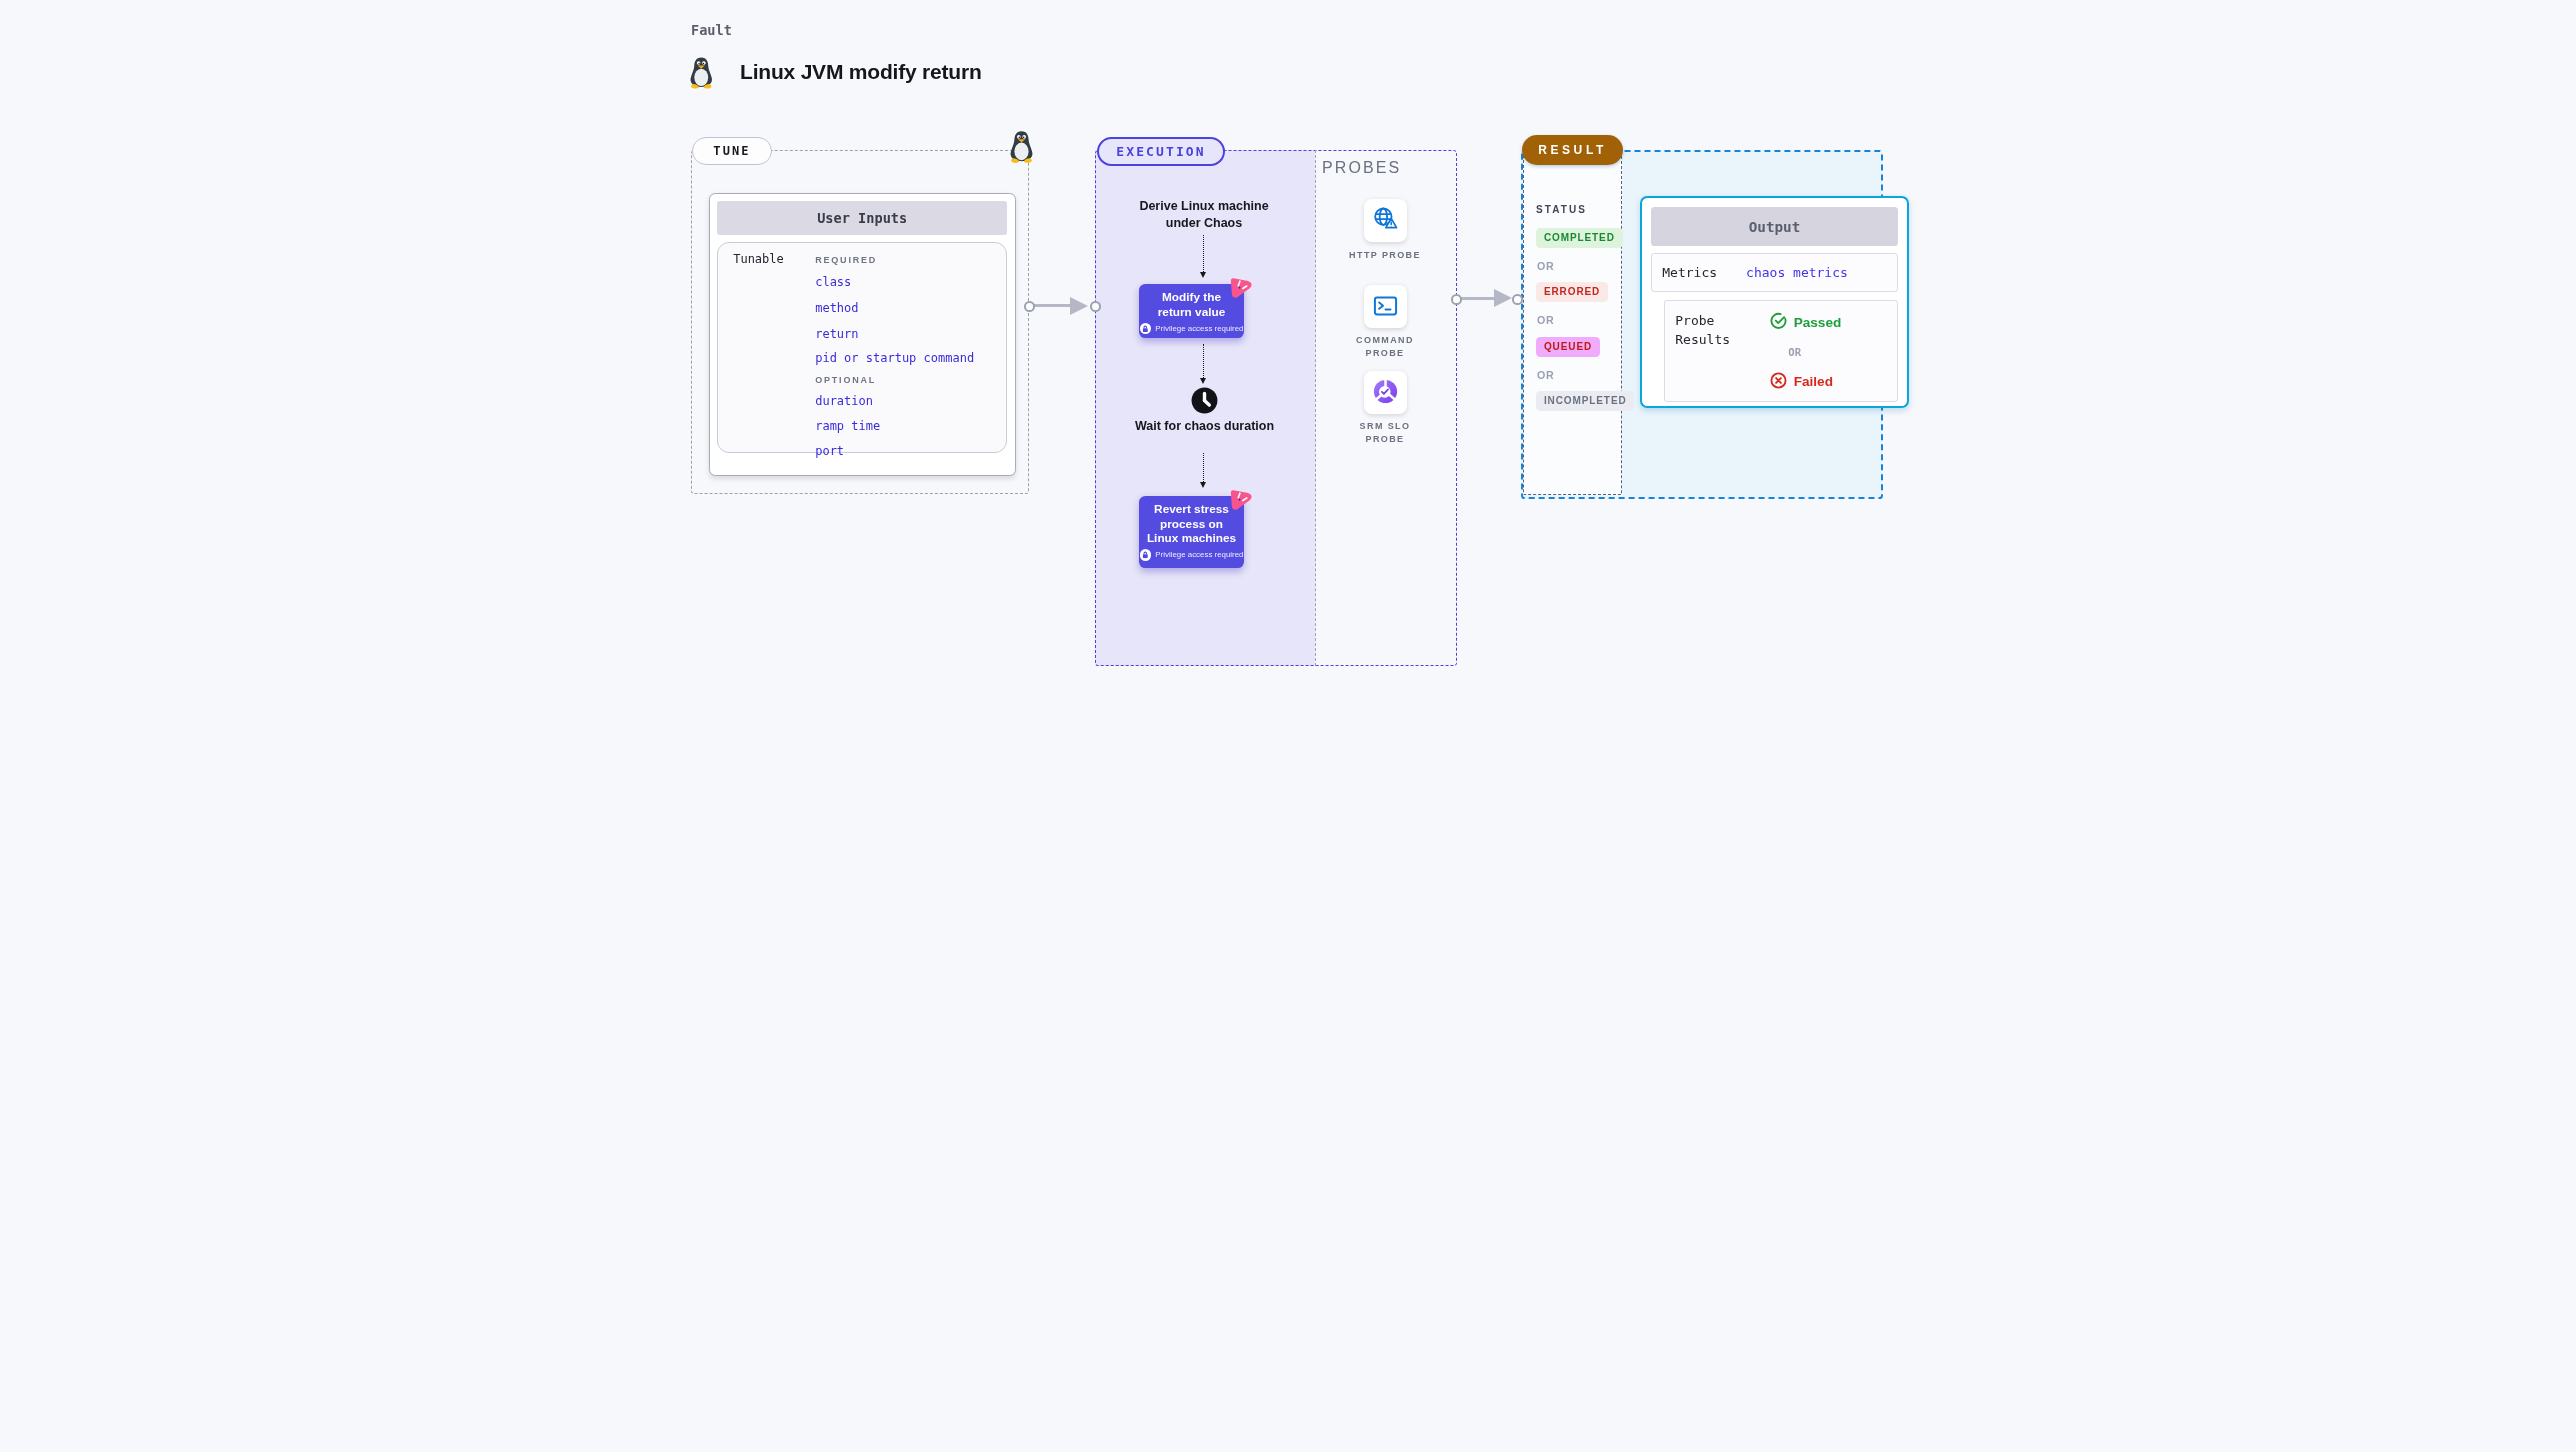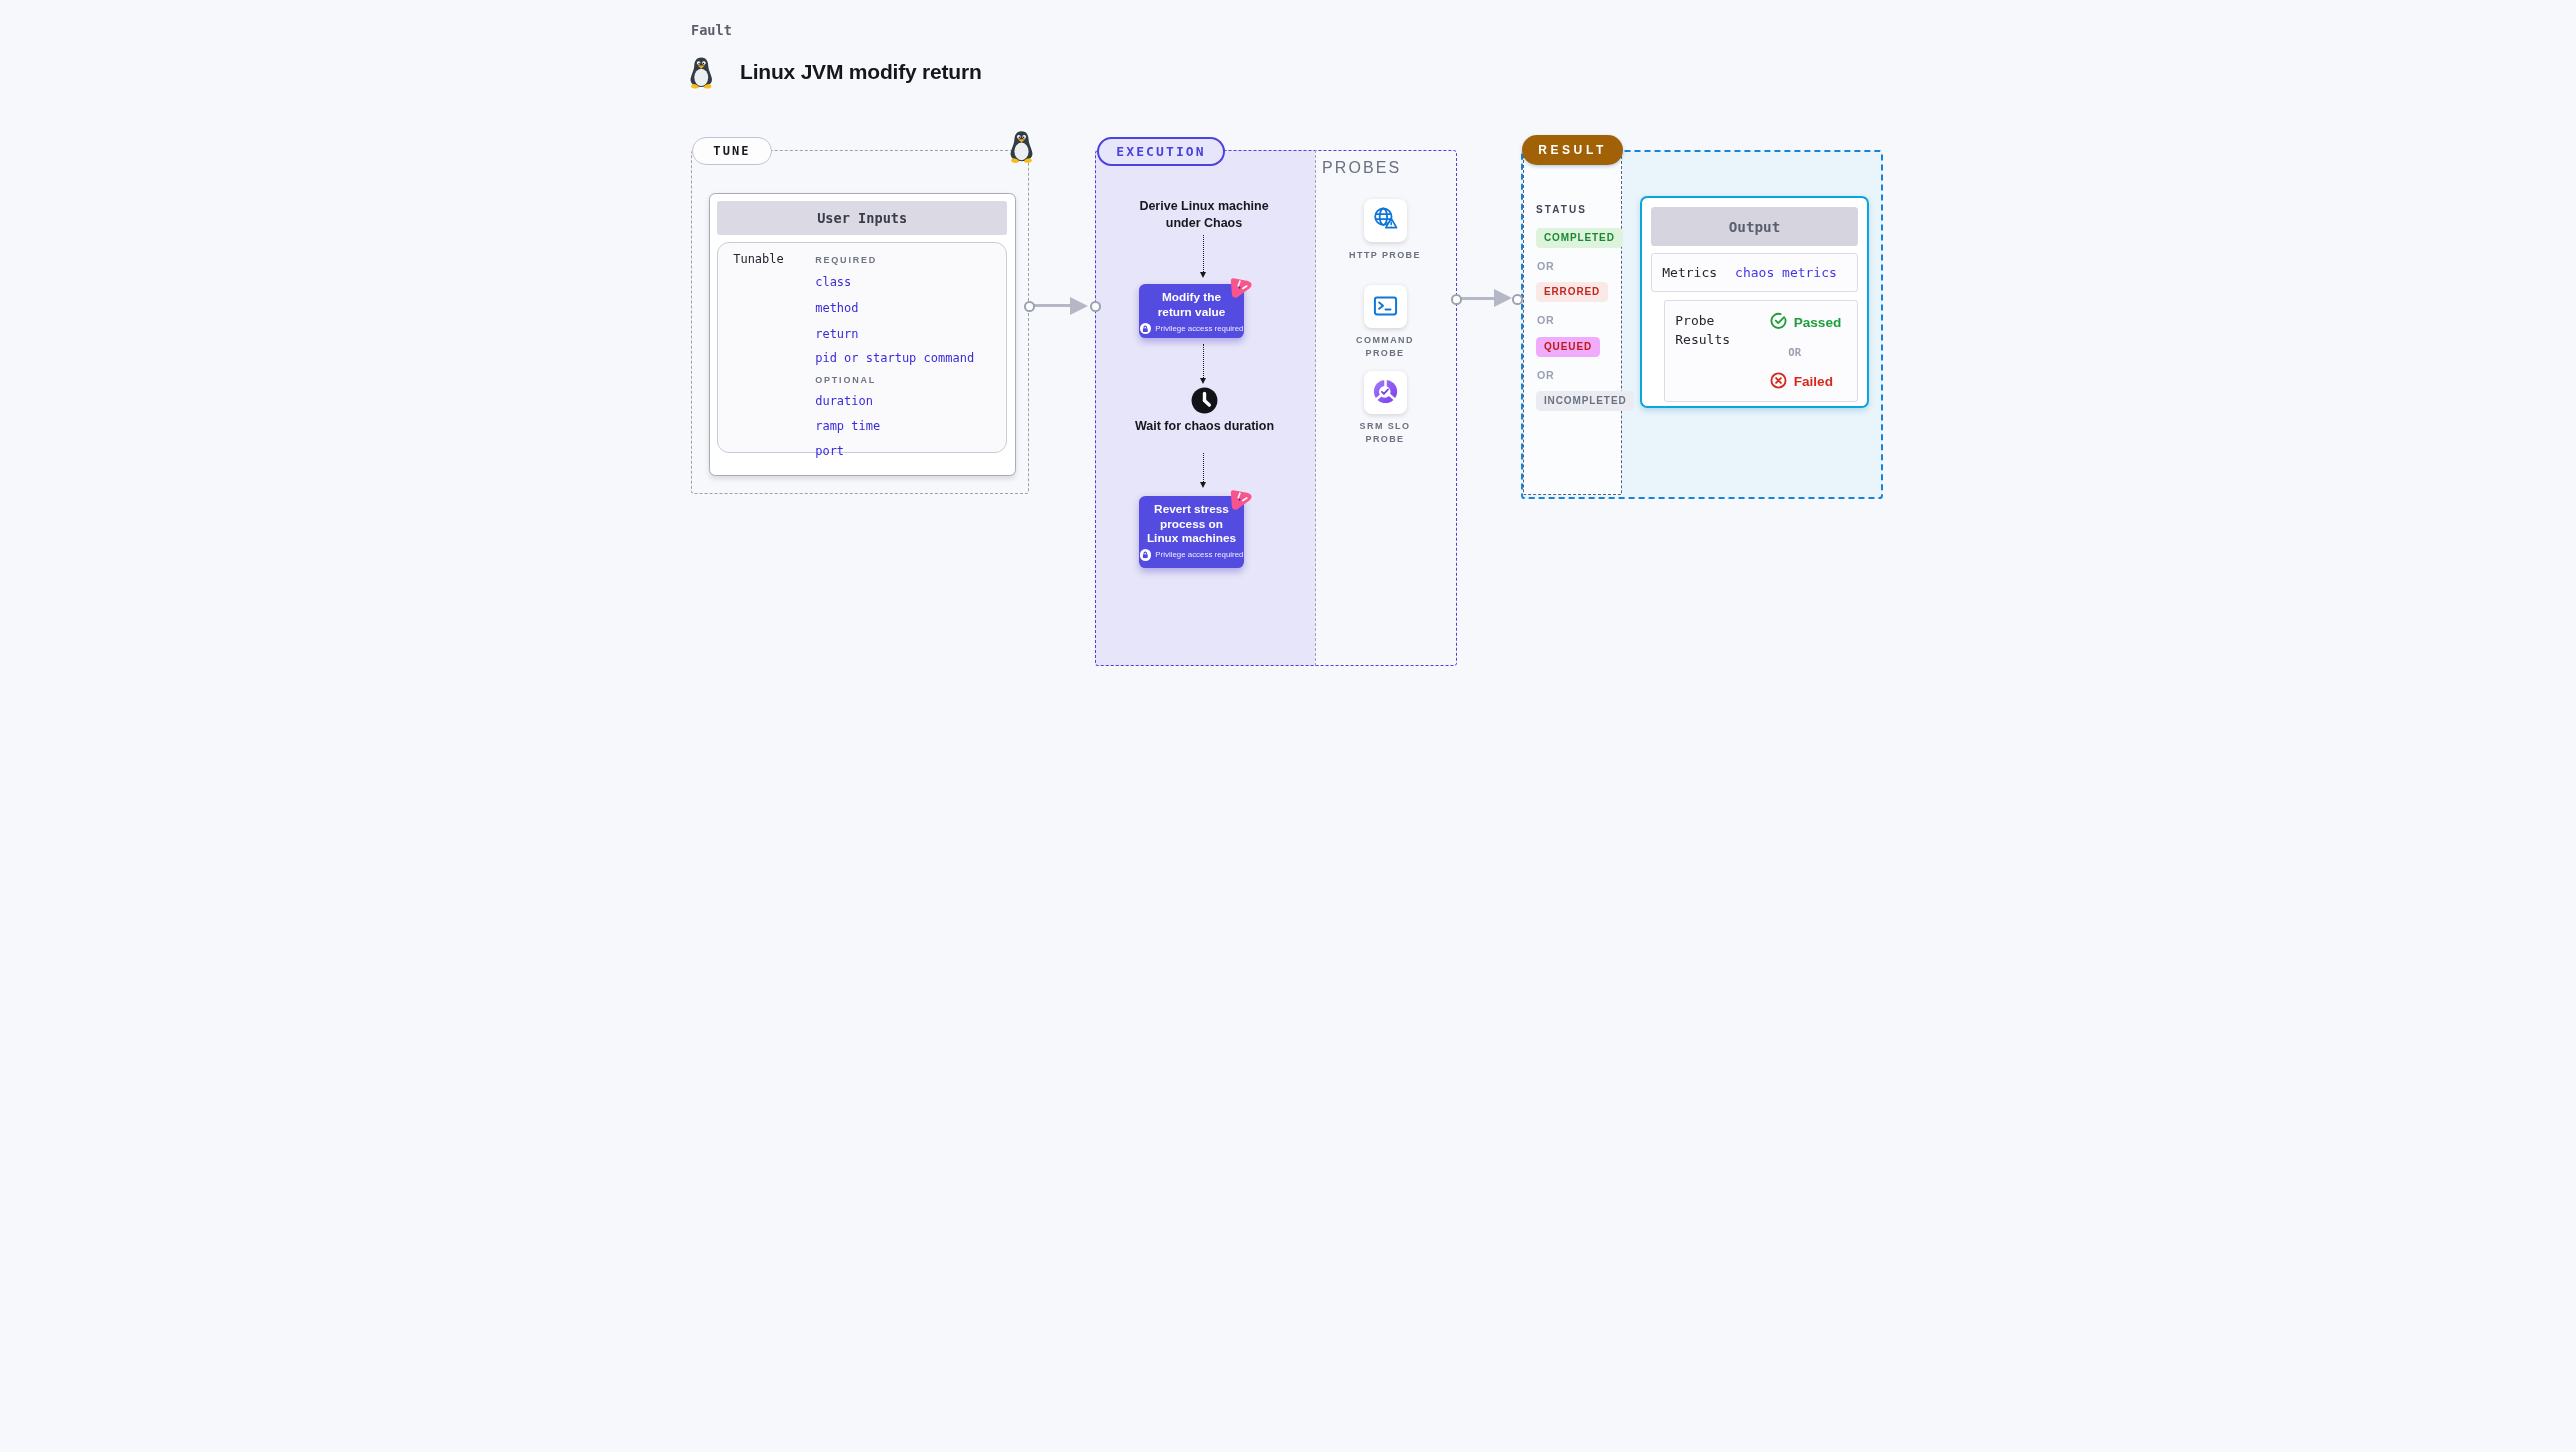--- a/index.html
+++ b/index.html
@@ -53,26 +53,26 @@
   .probe-card { position:absolute; left:720px; width:43px; height:43px; background:#fff; border-radius:7.9px; box-shadow:0 1.4px 4.3px rgba(50,55,70,.16); display:flex; align-items:center; justify-content:center; }
   .probe-label { position:absolute; left:696px; width:90px; text-align:center; font-size:9px; font-weight:600; letter-spacing:1.4px; color:#6A7080; line-height:1.45; }
 
   
   .result-box { position:absolute; left:877px; top:150px; width:362px; height:349px; background:#EAF5FB; border:2.1px dashed #1583DB; border-radius:3.6px; }
   .status-box { position:absolute; left:879px; top:153px; width:99px; height:342px; background:#FBFCFE; border:1.1px dashed #55617E; border-radius:1.4px; }
   .status-label { position:absolute; left:892px; top:204px; font-size:10px; font-weight:700; letter-spacing:2.1px; color:#3E4553; }
   .status-badge { position:absolute; left:892px; display:inline-block; padding:4.3px 7.9px; border-radius:4.3px; font-size:10px; font-weight:700; letter-spacing:0.9px; white-space:nowrap; }
   .or-label { position:absolute; left:893px; font-size:10.7px; font-weight:600; letter-spacing:0.7px; color:#99A0B0; }
 
-  .output-card { position:absolute; left:996px; top:196px; width:229px; height:212px; background:#fff; border:2.1px solid #0BA5DB; border-radius:7.2px; box-shadow:0 2.9px 6.4px rgba(10,120,180,.22); padding:9.3px; }
+  .output-card { position:absolute; left:996px; top:196px; width:269px; height:212px; background:#fff; border:2.1px solid #0BA5DB; border-radius:7.2px; box-shadow:0 2.9px 6.4px rgba(10,120,180,.22); padding:9.3px; }
   .output-header { height:39px; background:#D6D5DF; border-radius:3.6px; display:flex; align-items:center; justify-content:center; font-family:"DejaVu Sans Mono",monospace; font-size:14.3px; font-weight:700; color:#5A5F70; }
   .output-row { background:#FCFCFE; border:0.7px solid #DADBE5; border-radius:2.9px; margin-top:7.2px; position:relative; }
   .row-metrics { height:39px; display:flex; align-items:center; }
   .row-metrics .m-label { font-family:"DejaVu Sans Mono",monospace; font-size:13px; color:#23262E; margin-left:10px; }
-  .row-metrics .m-value { font-family:"DejaVu Sans Mono",monospace; font-size:13px; color:#4335E8; margin-left:18px; cursor:pointer; }
+  .row-metrics .m-value { font-family:"DejaVu Sans Mono",monospace; font-size:13px; color:#4335E8; margin-left:29px; cursor:pointer; }
   .row-probe { height:102px;margin-left:13px; }
   .pr-label { position:absolute; left:10px; top:11.5px; width:79px; font-family:"DejaVu Sans Mono",monospace; font-size:13px; color:#23262E; line-height:1.45; }
   .verdict { position:absolute; display:flex; align-items:center; gap:6.4px; font-size:13.6px; font-weight:700; }
   .verdict-pass { left:105px; top:11.5px; color:#1E9E38; }
   .verdict-fail { left:105px; top:71px; color:#D7281D; }
   .verdict-or { position:absolute; left:123px; top:45px; font-family:"DejaVu Sans Mono",monospace; font-size:10.7px; font-weight:600; color:#99A0B0; }
 </style>
 </head>
 <body>
 

